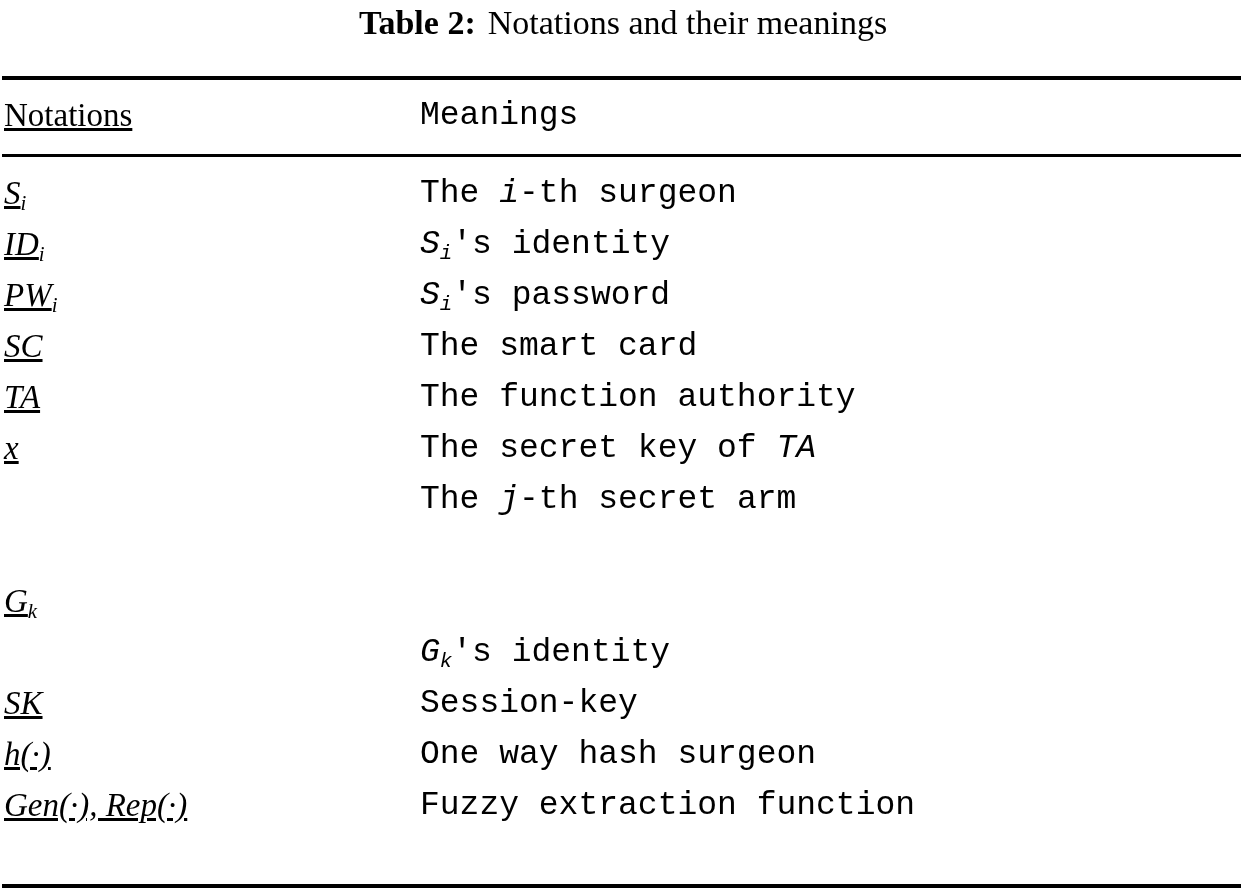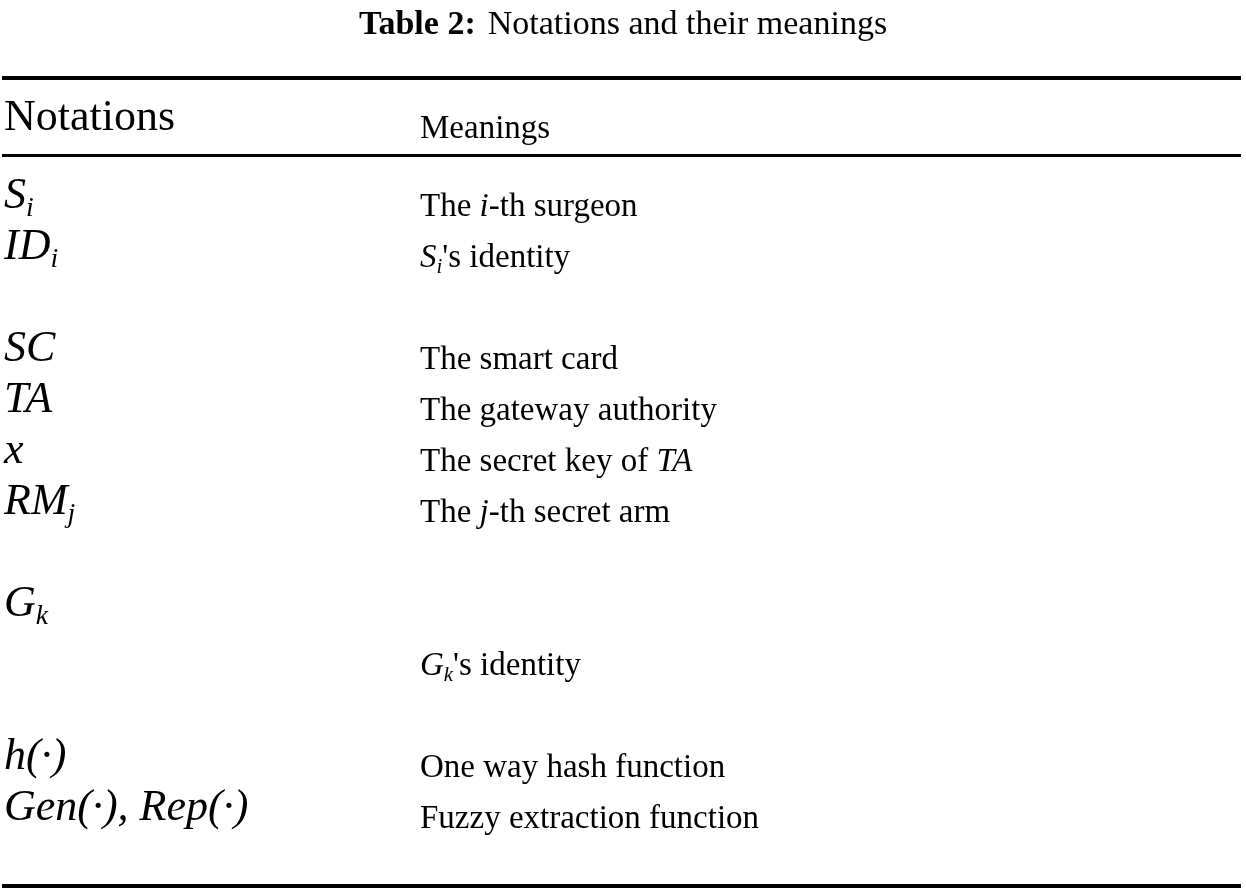--- a/index.html
+++ b/index.html
@@ -63,32 +63,34 @@
     width: 1246px;
     height: 51px;
   }
   .thead { top: 90px; }
 
   .col-notation {
     position: absolute;
     left: 4px;
     top: 0;
     width: 410px;
-    font-size: 44px;
+    font-size: 33px;
     line-height: 51px;
     white-space: nowrap;
+    text-decoration: underline;
   }
   .col-meaning {
     position: absolute;
     left: 420px;
-    top: 12px;
+    top: 0;
     width: 820px;
     font-size: 33px;
     line-height: 51px;
     white-space: nowrap;
+    font-family: Liberation Mono, monospace;
   }
 
   .thead .col-notation,
   .thead .col-meaning {
     font-style: normal;
   }
 
   
   .rows-wrap {
     position: absolute;
@@ -140,45 +142,52 @@
 
   <div class="rows-wrap" id="rows-wrap">
       <div class="row" style="top: 168px;">
         <div class="col-notation"><span class="mi">S</span><sub class="sb">i</sub></div>
         <div class="col-meaning"><span class="mr">The </span><span class="mi">i</span><span class="mr">-th</span><span class="mr"> surgeon</span></div>
       </div>
       <div class="row" style="top: 219px;">
         <div class="col-notation"><span class="mi">ID</span><sub class="sb">i</sub></div>
         <div class="col-meaning"><span class="mi">S</span><sub class="sb">i</sub><span class="mr">'s identity</span></div>
       </div>
+      <div class="row" style="top: 270px;">
+        <div class="col-notation"><span class="mi">PW</span><sub class="sb">i</sub></div>
+        <div class="col-meaning"><span class="mi">S</span><sub class="sb">i</sub><span class="mr">'s password</span></div>
+      </div>
       <div class="row" style="top: 321px;">
         <div class="col-notation"><span class="mi">SC</span></div>
         <div class="col-meaning"><span class="mr">The smart card</span></div>
       </div>
       <div class="row" style="top: 372px;">
         <div class="col-notation"><span class="mi">TA</span></div>
-        <div class="col-meaning"><span class="mr">The gateway authority</span></div>
+        <div class="col-meaning"><span class="mr">The function authority</span></div>
       </div>
       <div class="row" style="top: 423px;">
         <div class="col-notation"><span class="mi">x</span></div>
         <div class="col-meaning"><span class="mr">The secret key of </span><span class="mi">TA</span></div>
       </div>
       <div class="row" style="top: 474px;">
-        <div class="col-notation"><span class="mi">RM</span><sub class="sb">j</sub></div>
         <div class="col-meaning"><span class="mr">The </span><span class="mi">j</span><span class="mr">-th</span><span class="mr"> secret arm</span></div>
       </div>
       <div class="row" style="top: 576px;">
         <div class="col-notation"><span class="mi">G</span><sub class="sb">k</sub></div>
       </div>
       <div class="row" style="top: 627px;">
         <div class="col-meaning"><span class="mi">G</span><sub class="sb">k</sub><span class="mr">'s identity</span></div>
       </div>
+      <div class="row" style="top: 678px;">
+        <div class="col-notation"><span class="mi">SK</span></div>
+        <div class="col-meaning"><span class="mr">Session-key</span></div>
+      </div>
       <div class="row" style="top: 729px;">
         <div class="col-notation"><span class="mi">h(·)</span></div>
-        <div class="col-meaning"><span class="mr">One way hash function</span></div>
+        <div class="col-meaning"><span class="mr">One way hash surgeon</span></div>
       </div>
       <div class="row" style="top: 780px;">
         <div class="col-notation"><span class="mi">Gen(·), Rep(·)</span></div>
         <div class="col-meaning"><span class="mr">Fuzzy extraction function</span></div>
       </div>
     </div>
 
   <div class="rule rule-bottom"></div>
 
 </div>

